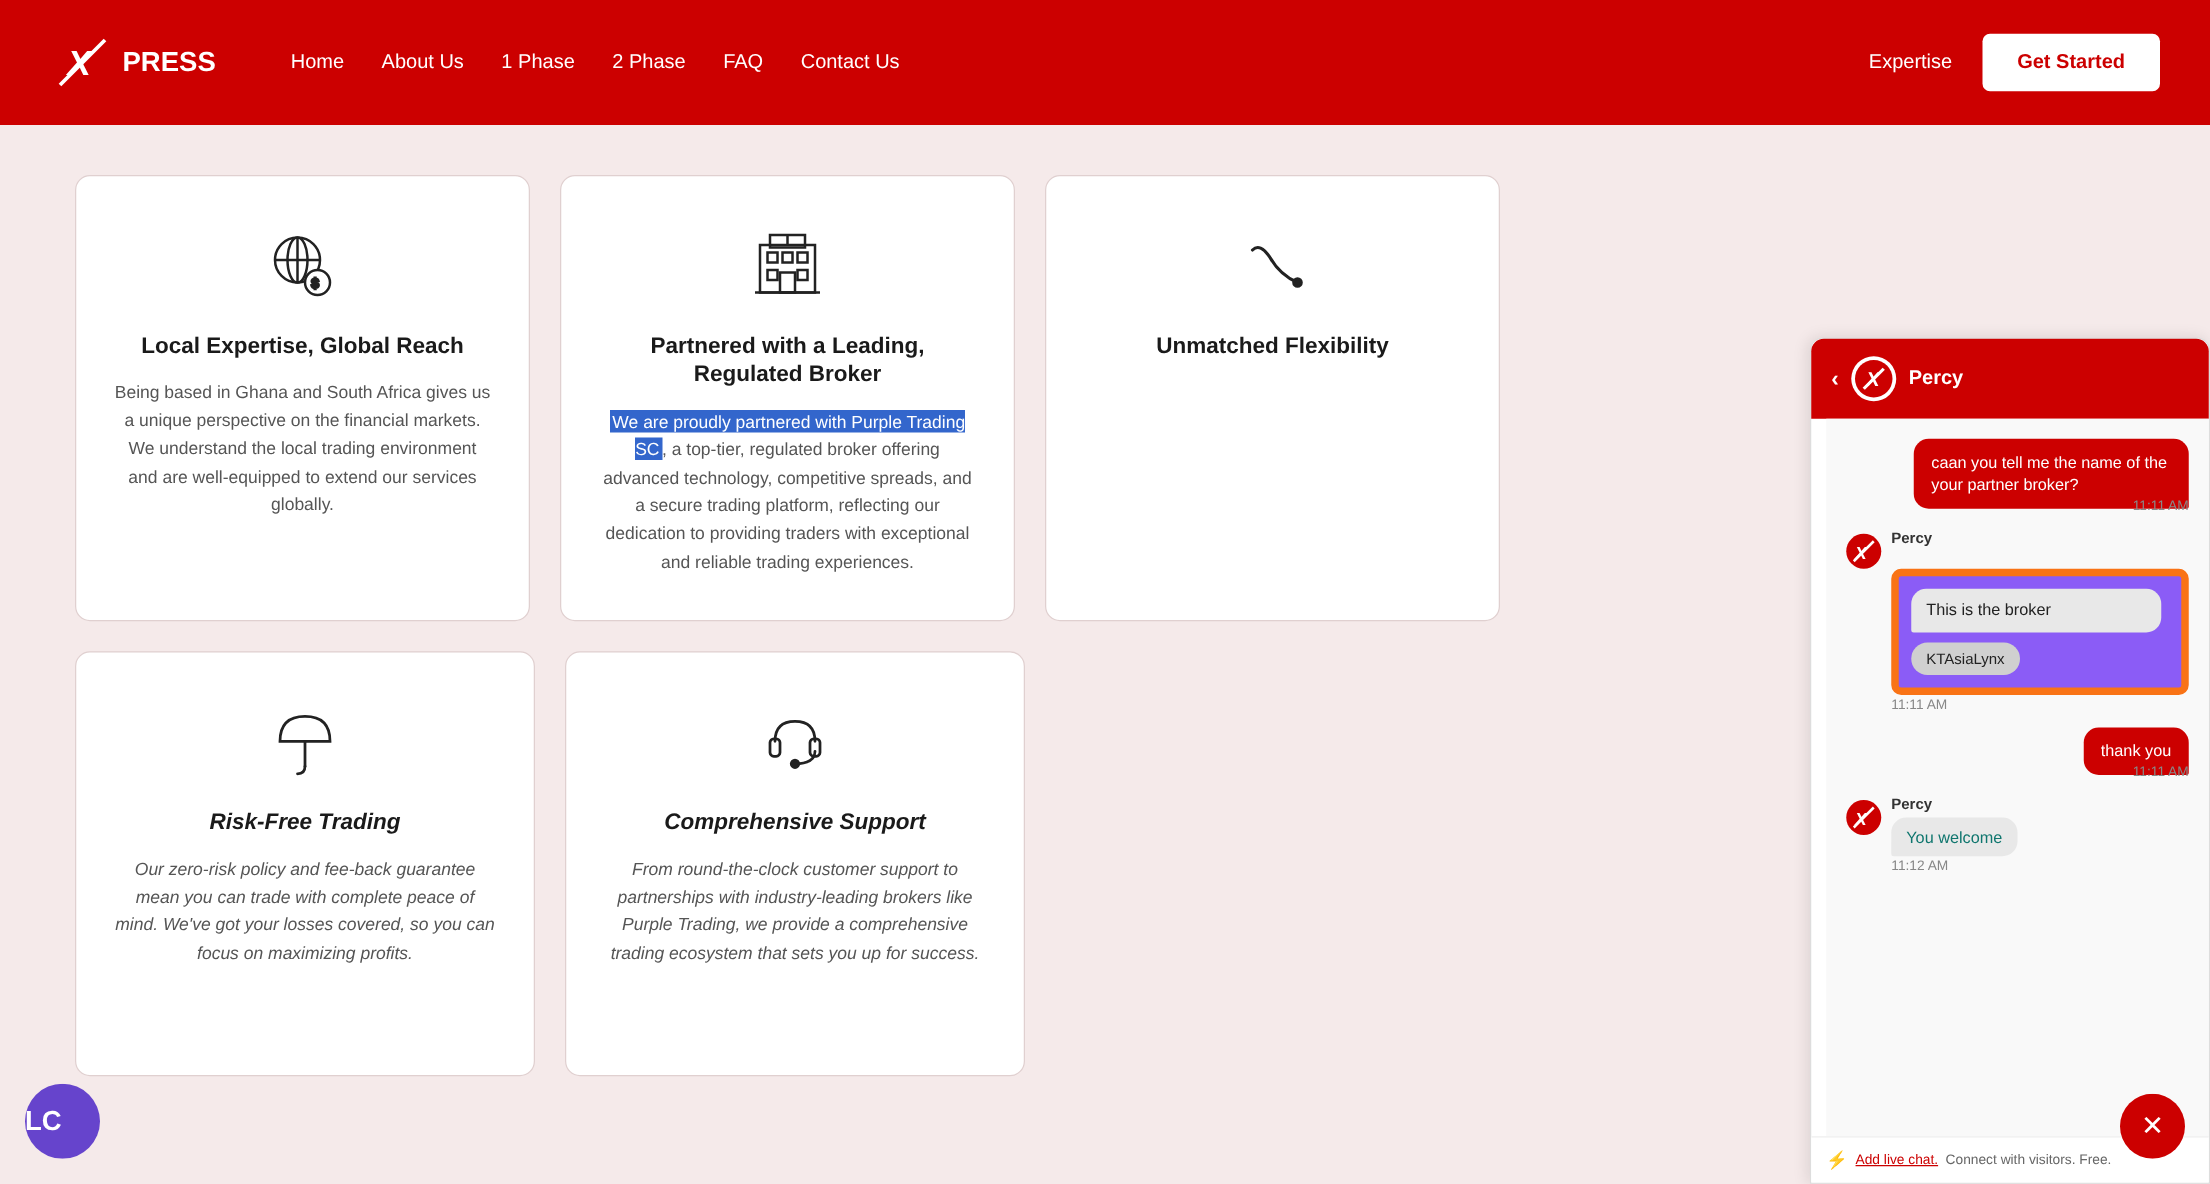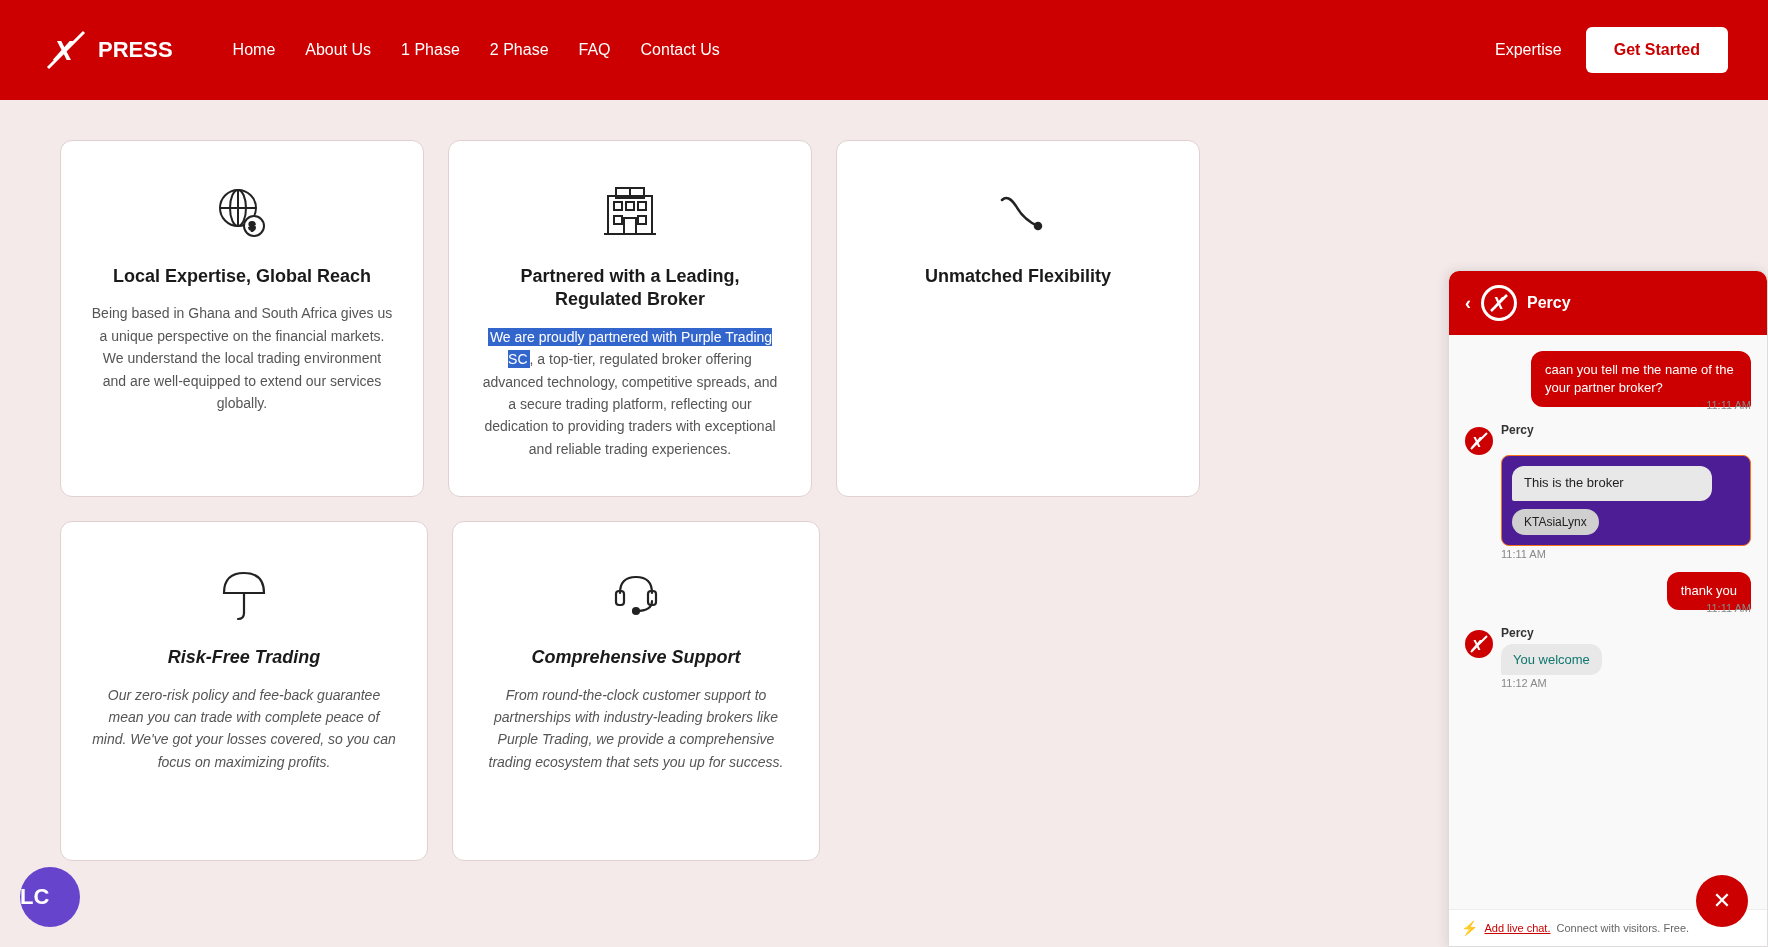--- a/index.html
+++ b/index.html
@@ -171,43 +171,44 @@
       color: white;
     }
     .chat-messages {
       flex: 1;
       overflow-y: auto;
       padding: 16px;
       display: flex;
       flex-direction: column;
       gap: 12px;
       background: #f9f9f9;
+      margin-left: 12px;
     }
     .msg-right {
       align-self: flex-end;
       background: #cc0000;
       color: white;
       padding: 10px 14px;
       border-radius: 12px 12px 2px 12px;
       max-width: 220px;
       font-size: 13px;
       line-height: 1.4;
     }
     .msg-time-right {
       align-self: flex-end;
       font-size: 11px;
       color: #888;
       margin-top: -8px;
     }
     .msg-bubble-container {
       margin-left: 36px;
-      border: 1px solid #f97316;
+      border: 6px solid #f97316;
       border-radius: 8px;
       padding: 10px;
-      background: #4c1d95;
+      background: #8b5cf6;
     }
     .msg-left {
       background: #e8e8e8;
       color: #222;
       padding: 8px 12px;
       border-radius: 12px 12px 12px 2px;
       max-width: 200px;
       font-size: 13px;
       line-height: 1.4;
       margin-bottom: 4px;

